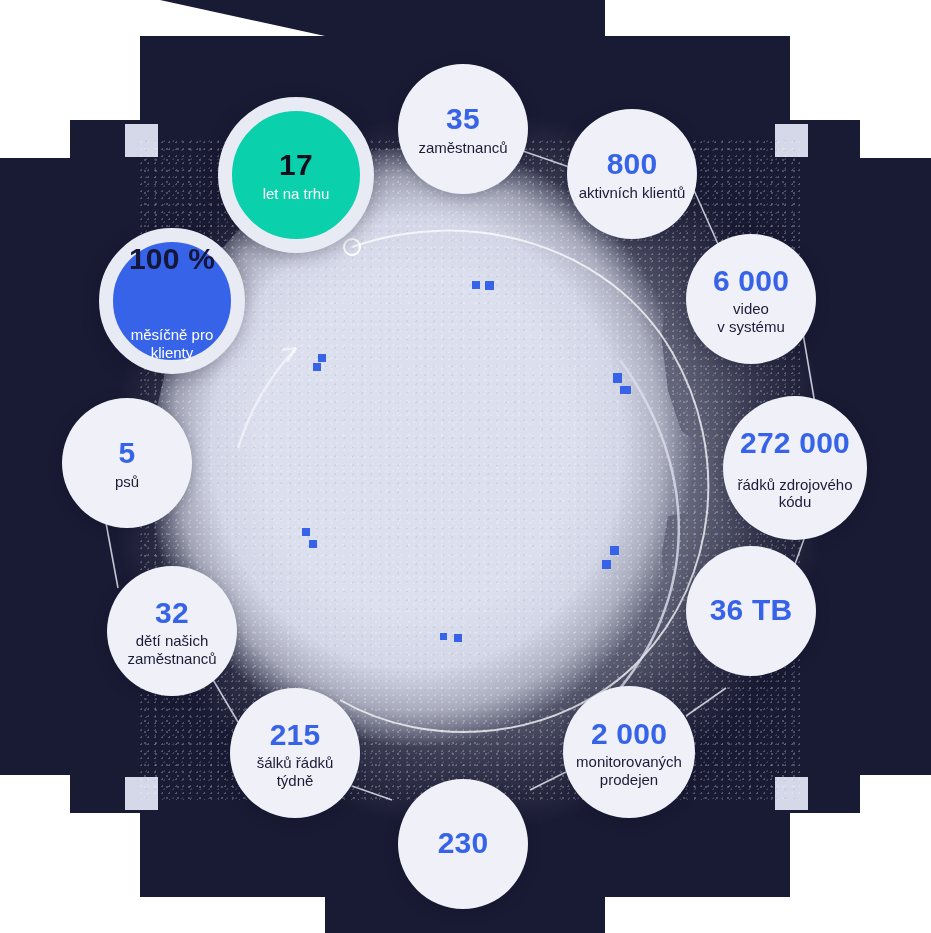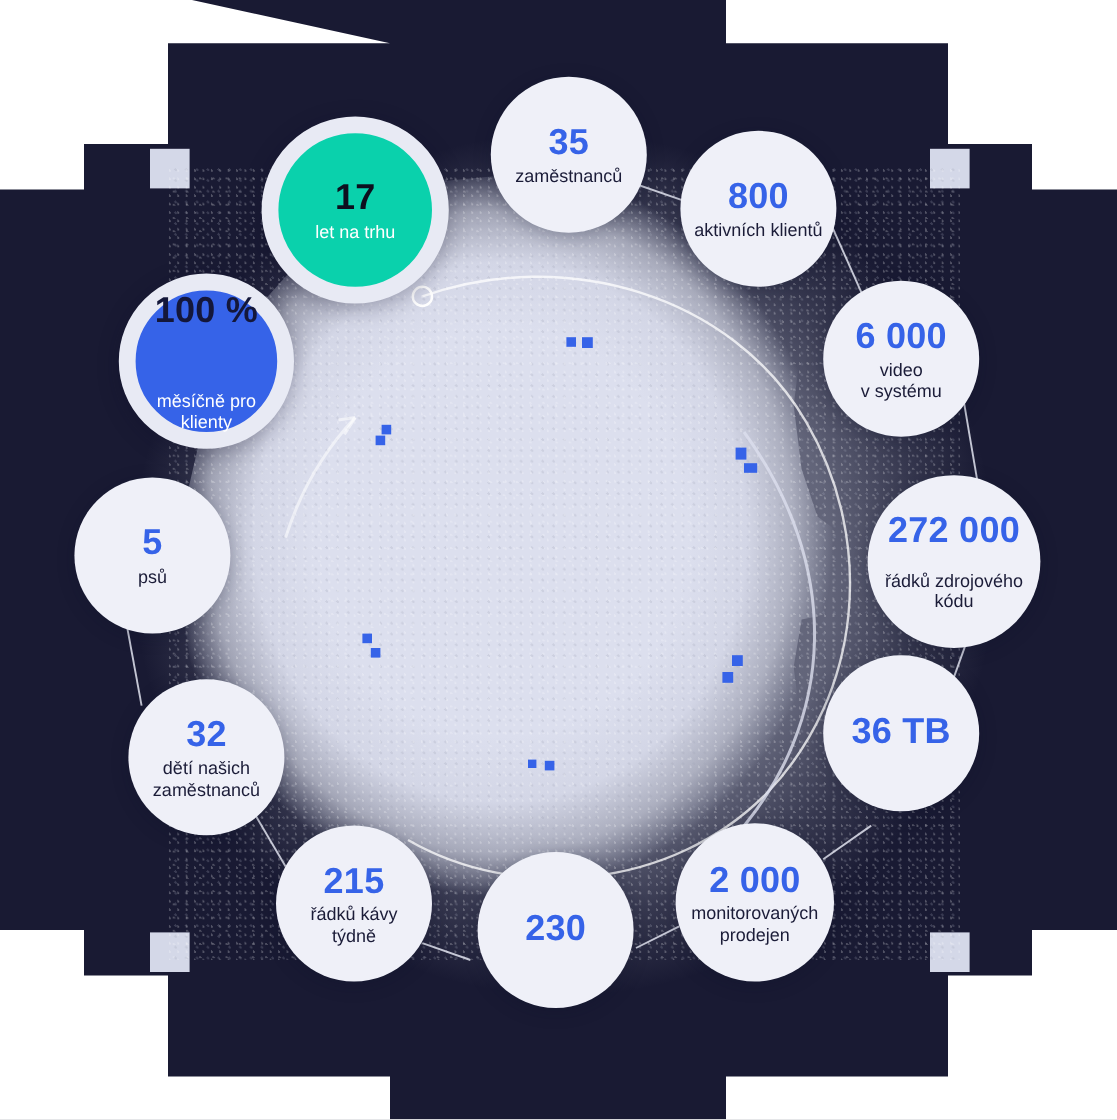--- a/index.html
+++ b/index.html
@@ -275,21 +275,21 @@
     </g>
   </svg>
 
   <div id="bubbles-group">
       <div class="bubble teal ring" style="left: 218px; top: 97px; width: 156px; height: 156px;">
         <div class="num">17</div>
         <div class="lbl">
           <div>let na trhu</div>
         </div>
       </div>
-      <div class="bubble white" style="left: 409px; top: 64px; width: 130px; height: 130px;">
+      <div class="bubble white" style="left: 398px; top: 64px; width: 130px; height: 130px;">
         <div class="num">35</div>
         <div class="lbl">
           <div>zaměstnanců</div>
         </div>
       </div>
       <div class="bubble white" style="left: 567px; top: 109px; width: 130px; height: 130px;">
         <div class="num">800</div>
         <div class="lbl">
           <div>aktivních klientů</div>
         </div>
@@ -311,27 +311,27 @@
       <div class="bubble white" style="left: 686px; top: 546px; width: 130px; height: 130px; gap: 36px;">
         <div class="num">36 TB</div>
       </div>
       <div class="bubble white" style="left: 563px; top: 686px; width: 132px; height: 132px;">
         <div class="num">2 000</div>
         <div class="lbl">
           <div>monitorovaných</div>
           <div>prodejen</div>
         </div>
       </div>
-      <div class="bubble white" style="left: 398px; top: 710px; width: 130px; height: 130px;">
+      <div class="bubble white" style="left: 398px; top: 779px; width: 130px; height: 130px;">
         <div class="num">230</div>
       </div>
       <div class="bubble white" style="left: 230px; top: 688px; width: 130px; height: 130px;">
         <div class="num">215</div>
         <div class="lbl">
-          <div>řádků kávy</div>
+          <div>šálků řádků</div>
           <div>týdně</div>
         </div>
       </div>
       <div class="bubble white" style="left: 107px; top: 566px; width: 130px; height: 130px;">
         <div class="num">32</div>
         <div class="lbl">
           <div>dětí našich</div>
           <div>zaměstnanců</div>
         </div>
       </div>

